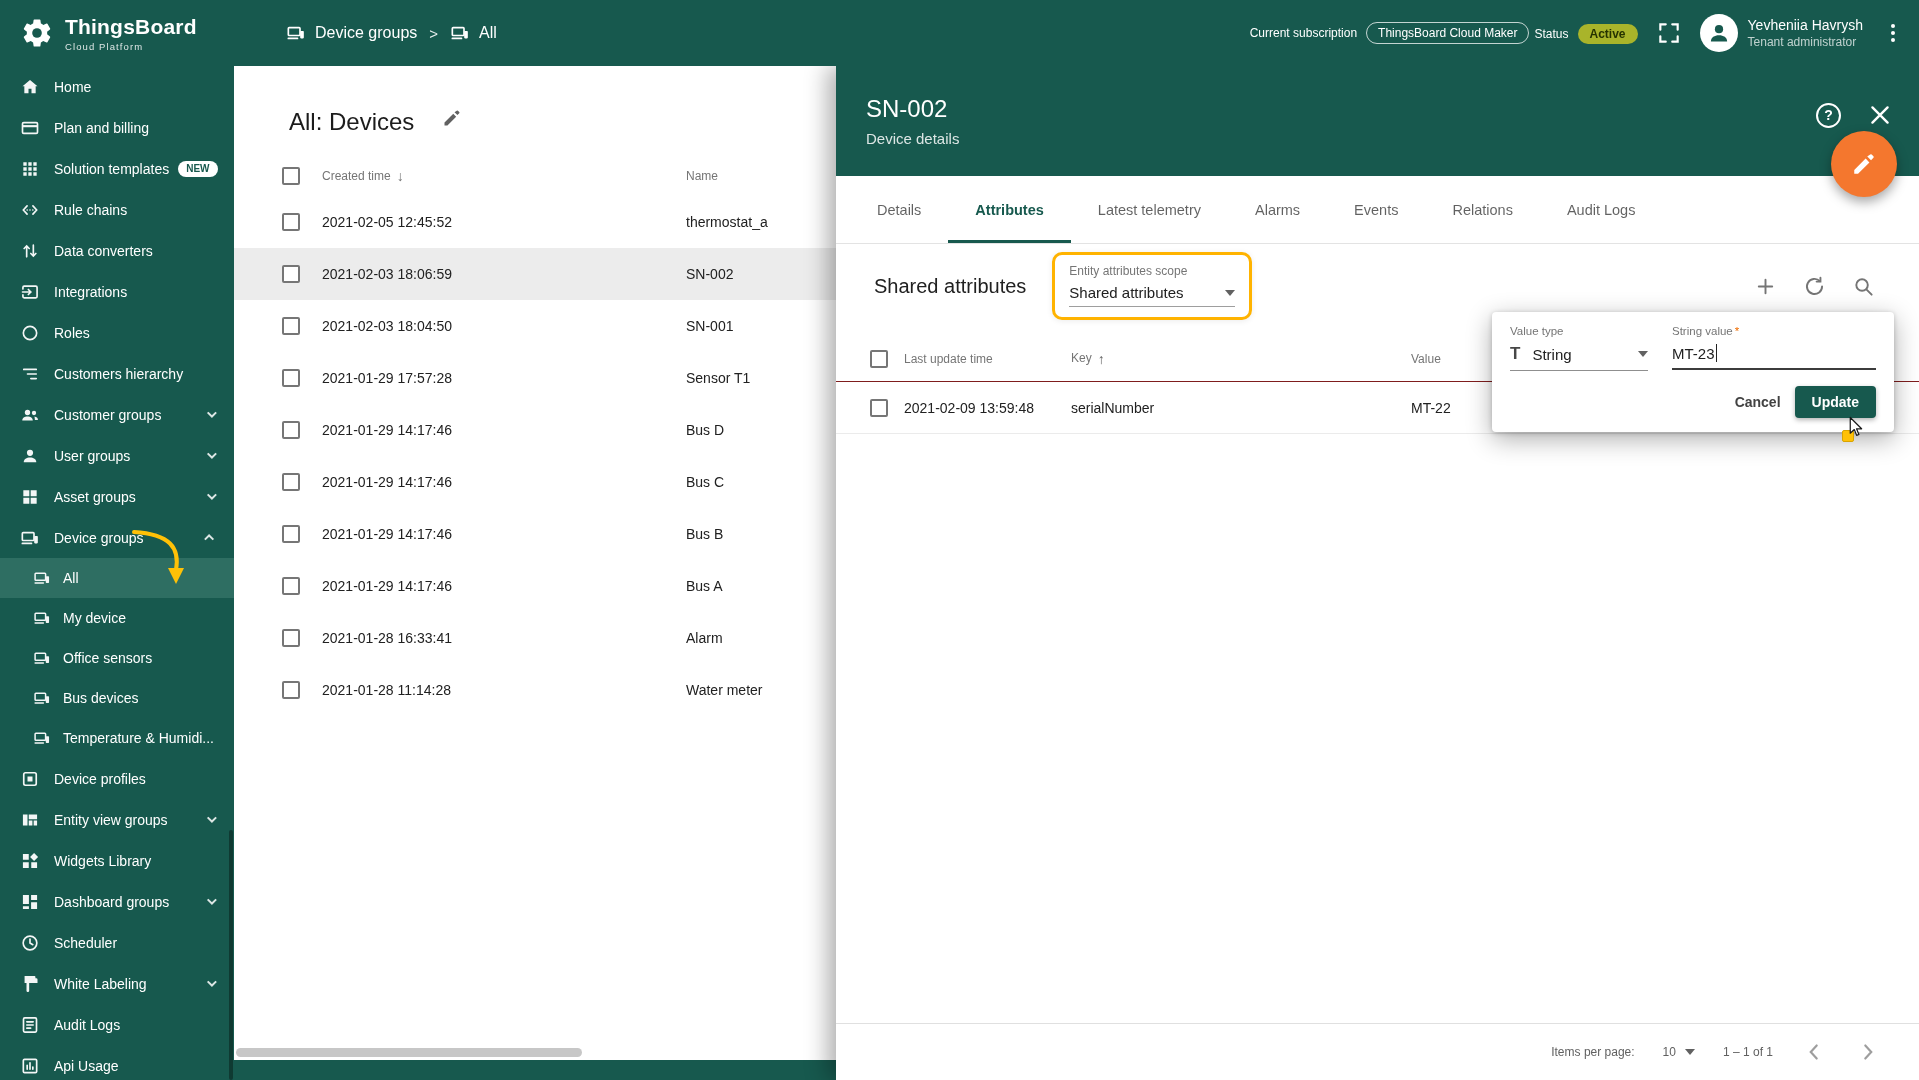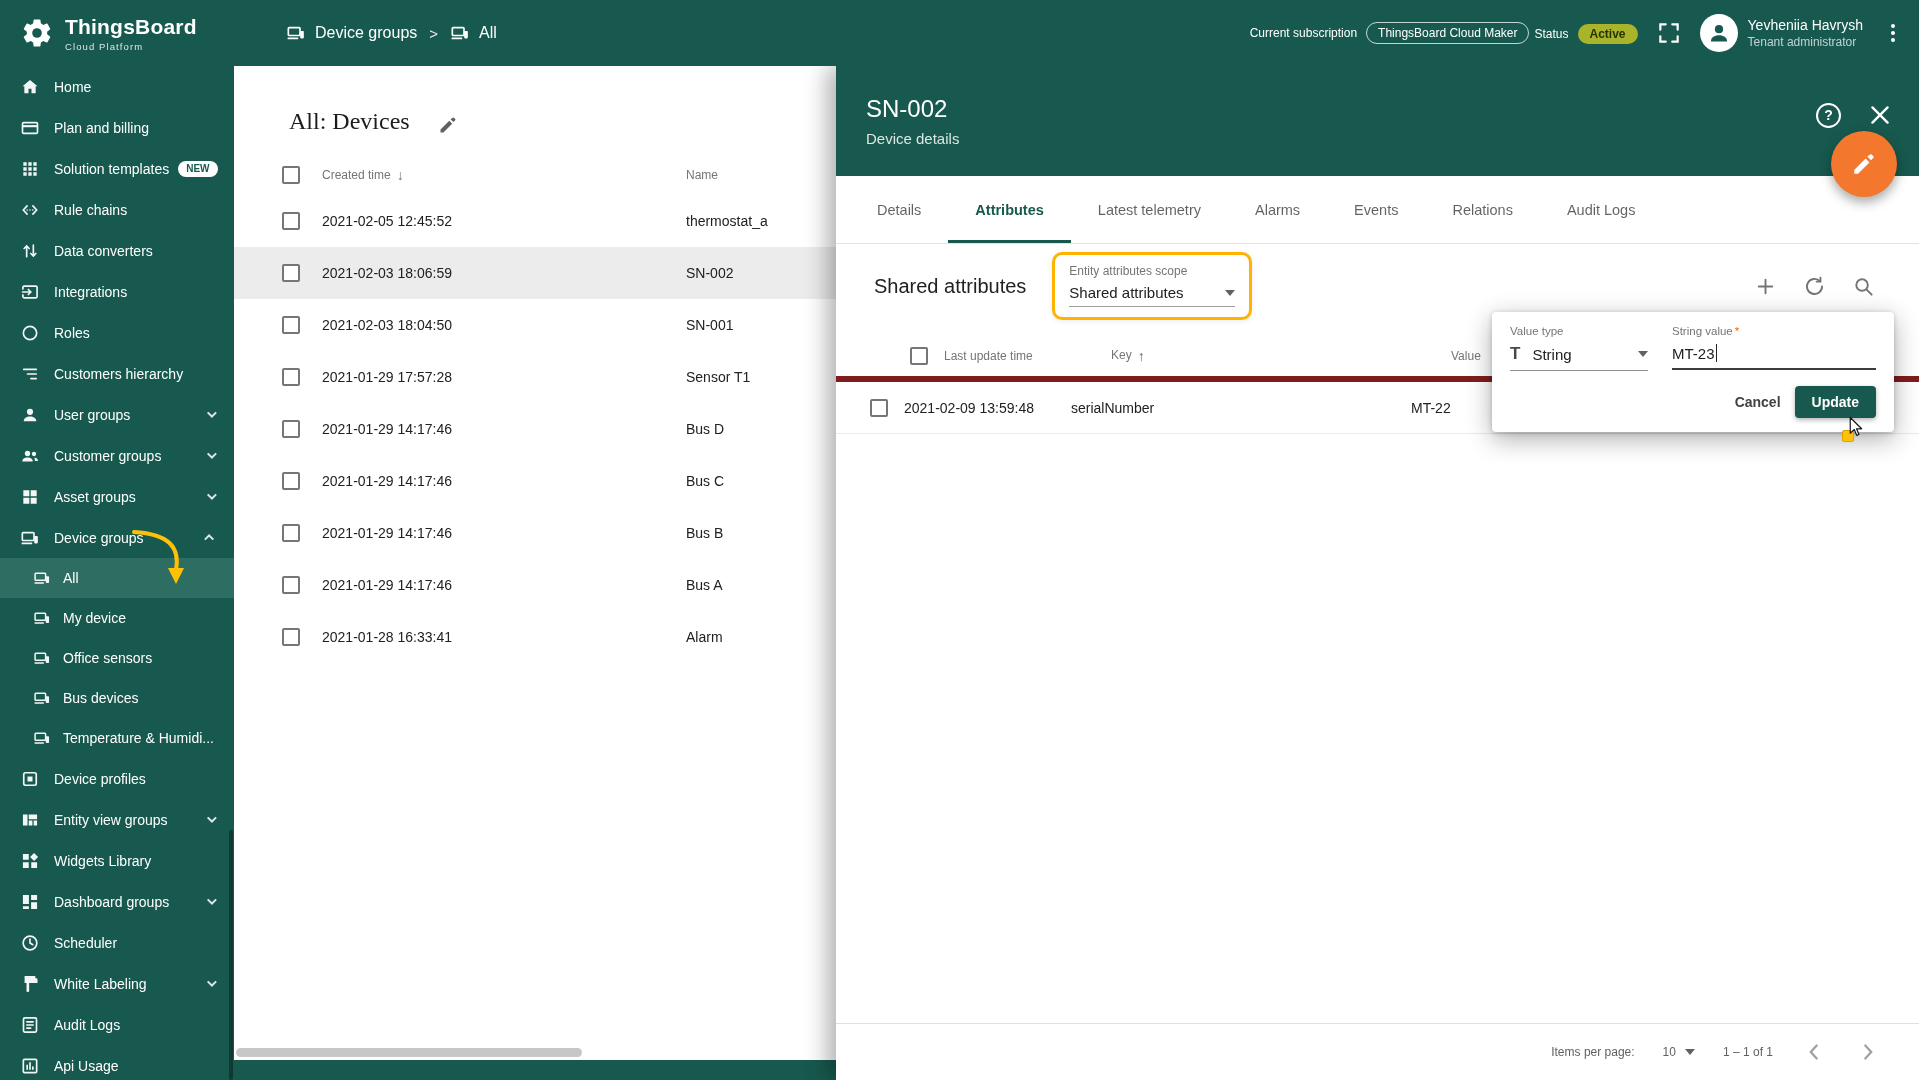--- a/index.html
+++ b/index.html
@@ -39,21 +39,21 @@
   .nav-item.selected { background:#2E6E62; }
   .badge-new { margin-left:9px; background:#fff; color:#17594E; font-size:10px; font-weight:700; padding:2.5px 8px; border-radius:9px; }
   .chev { width:7px; height:7px; border-right:2px solid rgba(255,255,255,.85); border-bottom:2px solid rgba(255,255,255,.85); margin-left:auto; margin-right:8px; }
   .chev.down { transform:rotate(45deg) translateY(-2px); }
   .chev.up { transform:rotate(-135deg) translateY(-2px); }
   .annot-arrow { position:absolute; left:118px; top:458px; pointer-events:none; z-index:3; }
   .sb-scrollthumb { position:absolute; right:1px; bottom:0; width:4px; height:250px; background:rgba(0,0,0,.35); border-radius:2px; }
 
   
   .devices-panel { position:absolute; top:66px; left:234px; width:602px; bottom:20px; background:#fff; z-index:5; overflow:hidden; }
-  .dp-header { display:flex; align-items:flex-end; padding:42px 0 20px 55px;font-family:Liberation Serif, serif; }
+  .dp-header { display:flex; align-items:flex-start; padding:42px 0 20px 55px; }
   .dp-title { font-size:24px; color:#1c1c1c; }
   .dp-edit { margin-left:28px; color:#616161; }
   .dp-edit svg { width:20px; height:20px; }
   .dp-thead { display:flex; align-items:center; height:40px; font-size:12px; color:#757575; }
   .dp-row { display:flex; align-items:center; height:52px; font-size:14px; color:#212121; cursor:pointer; }
   .dp-row.selected { background:#ECECEC; }
   .dcol-check { flex:0 0 88px; padding-left:48px; display:flex; align-items:center; }
   .dcol-time { flex:0 0 364px; display:flex; align-items:center; gap:6px; }
   .dcol-name { flex:1; }
   .sort-arrow { color:#757575; font-size:14px; font-weight:700; }
@@ -76,21 +76,21 @@
   .tab.active::after { content:""; position:absolute; left:0; right:0; bottom:0; height:3px; background:#17594E; }
   .drawer-body { position:absolute; top:170px; bottom:57px; left:0; right:0; }
   .attr-toolbar { display:flex; align-items:center; padding:16px 44px 6px 38px; }
   .attr-title { font-size:20px; color:#212121; }
   .scope-box { margin-left:26px; border:3px solid #FFB300; border-radius:10px; padding:9px 14px 10px; min-width:200px; background:#fff; box-shadow:0 1px 6px rgba(0,0,0,.08); cursor:pointer; }
   .scope-label { font-size:12px; color:#757575; }
   .scope-value-row { display:flex; align-items:center; margin-top:6px; padding-bottom:5px; border-bottom:1px solid #9e9e9e; font-size:15px; color:#212121; gap:30px; }
   .caret { width:0; height:0; border-left:5px solid transparent; border-right:5px solid transparent; border-top:6px solid #616161; margin-left:auto; }
   .attr-actions { margin-left:auto; display:flex; align-items:center; gap:26px; color:#757575; }
   .attr-actions svg { width:23px; height:23px; }
-  .attr-thead { display:flex; align-items:center; height:46px; font-size:12px; color:#757575; border-bottom:6px solid #7f1d1d; margin-top:10px;padding-left:40px; }
+  .attr-thead { display:flex; align-items:center; height:46px; font-size:12px; color:#757575; border-bottom:1px solid #7f1d1d; margin-top:10px; }
   .attr-row { display:flex; align-items:center; height:52px; font-size:14px; color:#212121; border-bottom:1px solid #ebebeb; }
   .acol-check { flex:0 0 68px; padding-left:34px; display:flex; align-items:center; }
   .acol-time { flex:0 0 167px; }
   .acol-key { flex:0 0 340px; display:flex; align-items:flex-start; gap:6px; }
   .acol-value { flex:1; }
   .sort-asc { color:#616161; font-size:14px; font-weight:700; }
 
   
   .edit-popup { position:absolute; left:656px; top:76px; width:402px; background:#fff; border-radius:4px; box-shadow:0 7px 26px rgba(0,0,0,.32), 0 1px 5px rgba(0,0,0,.2); padding:13px 18px 14px; z-index:12; }
   .ep-fields { display:flex; gap:24px; }
@@ -239,34 +239,34 @@
     <span>Roles</span>
   </div>
   <div class="nav-item">
     <svg viewBox="0 0 24 24" fill="none" stroke="currentColor" stroke-width="2" stroke-linecap="round">
         <path d="M4.5 6.5h15M9 12h10.5M13 17.5h6.5"></path>
       </svg>
     <span>Customers hierarchy</span>
   </div>
   <div class="nav-item">
     <svg viewBox="0 0 24 24" fill="currentColor">
-        <circle cx="12" cy="8.2" r="3.7"></circle>
-        <path d="M4.5 19.5c0-3.6 3.4-5.6 7.5-5.6s7.5 2 7.5 5.6z"></path>
-      </svg>
-    <span>User groups</span>
-    <span class="chev down"></span>
-  </div>
-  <div class="nav-item">
-    <svg viewBox="0 0 24 24" fill="currentColor">
         <circle cx="9" cy="9" r="3.2"></circle>
         <path d="M2.7 18.6c0-3 2.8-4.7 6.3-4.7s6.3 1.7 6.3 4.7z"></path>
         <circle cx="16.8" cy="9.6" r="2.6"></circle>
         <path d="M17.4 13.9c2.4.4 4.1 1.8 4.1 4.1h-3.6z"></path>
       </svg>
     <span>Customer groups</span>
+    <span class="chev down"></span>
+  </div>
+  <div class="nav-item">
+    <svg viewBox="0 0 24 24" fill="currentColor">
+        <circle cx="12" cy="8.2" r="3.7"></circle>
+        <path d="M4.5 19.5c0-3.6 3.4-5.6 7.5-5.6s7.5 2 7.5 5.6z"></path>
+      </svg>
+    <span>User groups</span>
     <span class="chev down"></span>
   </div>
   <div class="nav-item">
     <svg viewBox="0 0 24 24" fill="currentColor">
         <path d="M4 4h7.2v7.2H4zM12.8 4H20v7.2h-7.2zM4 12.8h7.2V20H4zM12.8 12.8H20V20h-7.2z"></path>
       </svg>
     <span>Asset groups</span>
     <span class="chev down"></span>
   </div>
   <div class="nav-item">
@@ -476,20 +476,29 @@
     <div class="dcol-name"><span>Bus A</span></div>
   </div>
   <div class="dp-row">
     <div class="dcol-check">
         <span class="cb"></span>
       </div>
     <div class="dcol-time">
         <span>2021-01-28 16:33:41</span>
       </div>
     <div class="dcol-name"><span>Alarm</span></div>
+  </div>
+  <div class="dp-row">
+    <div class="dcol-check">
+        <span class="cb"></span>
+      </div>
+    <div class="dcol-time">
+        <span>2021-01-28 11:14:28</span>
+      </div>
+    <div class="dcol-name"><span>Water meter</span></div>
   </div>
 
   <div class="dp-hscroll">
       <div class="thumb"></div>
     </div>
 </div>
 
 <div class="drawer">
   <div class="drawer-header">
     <div class="drawer-title">SN-002</div>

